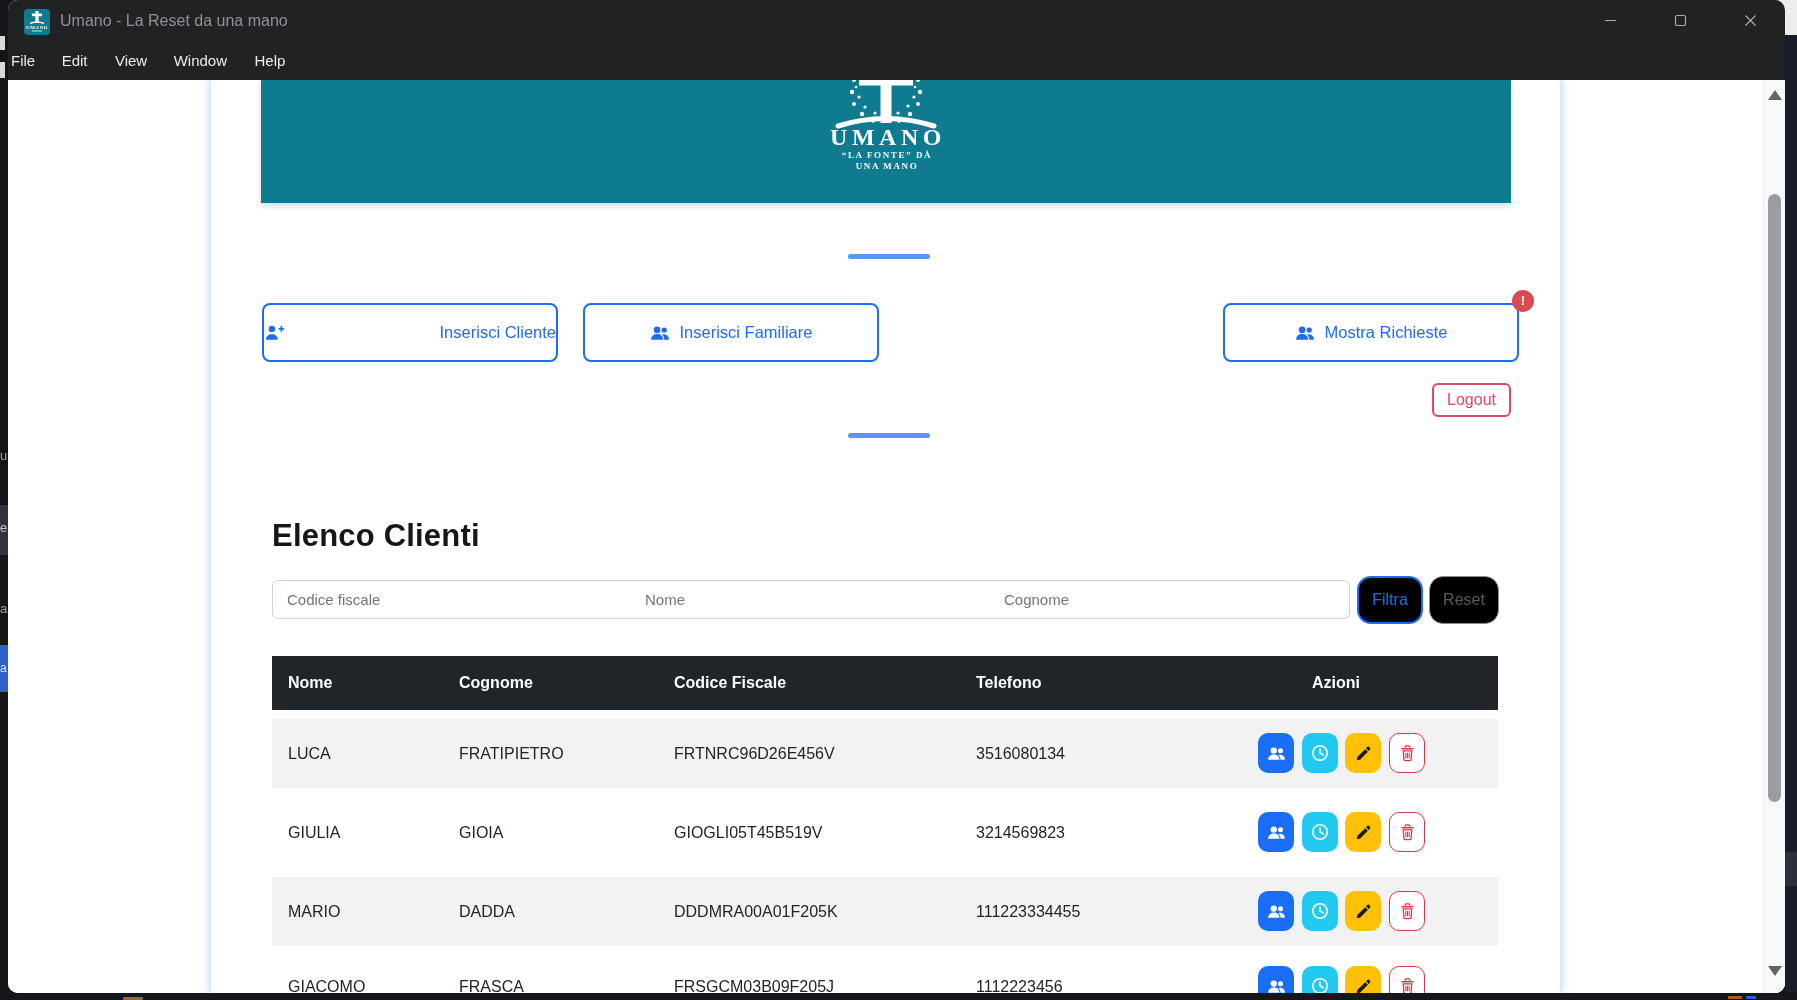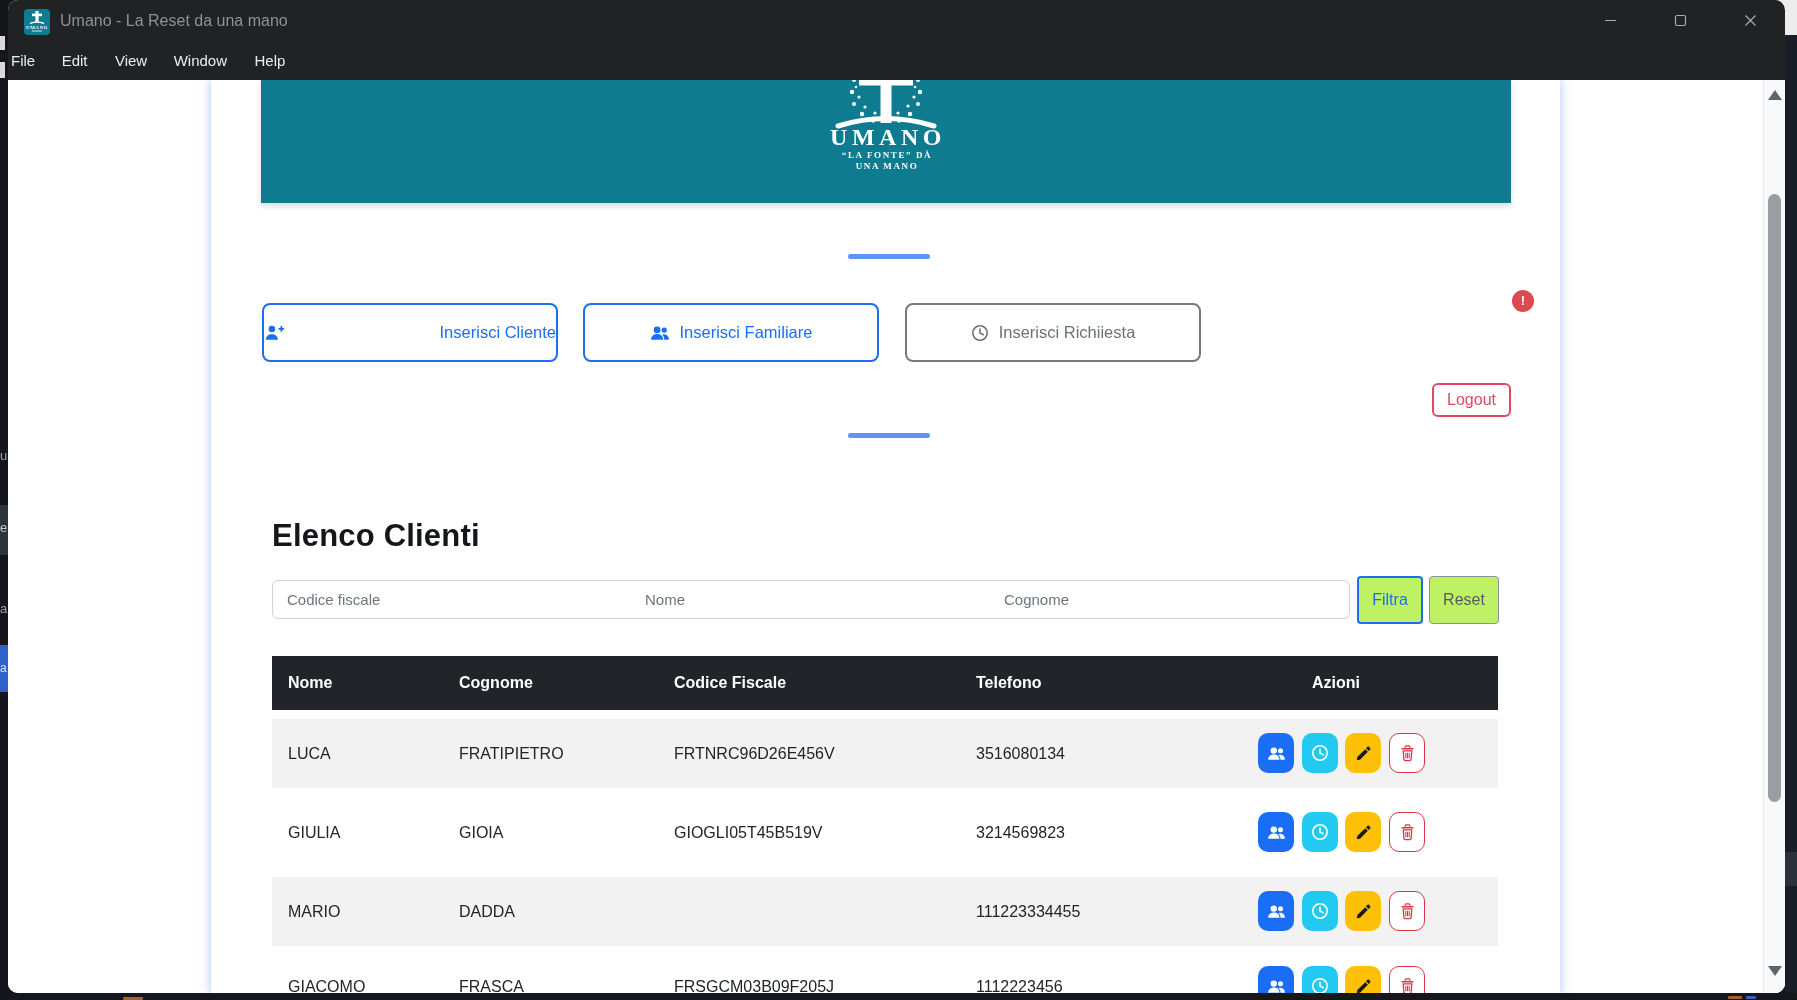--- a/index.html
+++ b/index.html
@@ -66,21 +66,21 @@
   .heading{left:264px;top:438px;font-size:31px;font-weight:800;color:#141619;letter-spacing:.2px;}
 
   
   .filter-input{top:500px;height:39px;border:1px solid #ced4da;box-sizing:border-box;
     font-size:15px;color:#212529;padding:0 14px;background:#fff;outline:none;
     font-family:"Liberation Sans",sans-serif;}
   .filter-input::placeholder{color:#6e757c;opacity:1;}
   .fi-1{left:264px;width:360px;border-radius:6px 0 0 6px;}
   .fi-2{left:623px;width:360px;border-left:none;}
   .fi-3{left:982px;width:360px;border-left:none;border-radius:0 6px 6px 0;}
-  .filter-btn{top:496px;height:48px;border-radius:4px;background:#bef264;font-size:16px;
+  .filter-btn{top:496px;height:48px;border-radius:14px;background:#000000;font-size:16px;
     display:flex;align-items:center;justify-content:center;box-sizing:border-box;cursor:pointer;}
   .btn-filtra{left:1349px;width:66px;border:2px solid #1b6ef3;color:#1b6ef3;}
   .btn-reset{left:1421px;width:70px;border:1px solid #8a9096;color:#555b61;}
 
   
   .thead{left:264px;top:576px;width:1226px;height:54px;background:#212529;color:#fff;}
   .thead .th{position:absolute;top:0;height:54px;line-height:54px;font-weight:bold;font-size:16px;}
   .trow{left:264px;width:1226px;height:69px;}
   .trow .td{position:absolute;top:0;height:69px;line-height:69px;font-size:16px;color:#212529;}
   .row-gray{background:#f2f2f2;}
@@ -244,25 +244,25 @@
           <use href="#i-person-add"></use>
         </svg>
       <span>Inserisci Cliente</span>
     </div>
     <div class="abs navbtn primary" style="left:575px;">
       <svg width="20" height="16">
           <use href="#i-people"></use>
         </svg>
       <span>Inserisci Familiare</span>
     </div>
-    <div class="abs navbtn secondary" style="left:897px;">
-      <svg width="18" height="18">
-          <use href="#i-clock"></use>
-        </svg>
-      <span>Inserisci Richiiesta</span>
+    <div class="abs navbtn primary" style="left:1215px;">
+      <svg width="20" height="16">
+          <use href="#i-people"></use>
+        </svg>
+      <span>Mostra Richieste</span>
     </div>
     <div class="abs badge">!</div>
 
     <div class="abs logout">Logout</div>
 
     <div class="abs divider divider2"></div>
 
     <div class="abs heading">Elenco Clienti</div>
 
     <input class="abs filter-input fi-1" placeholder="Codice fiscale" style="">
@@ -329,20 +329,21 @@
       <button class="act act-del">
           <svg width="17" height="17">
             <use href="#i-trash"></use>
           </svg>
         </button>
     </div>
 
     <div class="abs trow row-gray" style="top:797px;">
       <div class="td c1">MARIO</div>
       <div class="td c2">DADDA</div>
+      <div class="td c3">DDDMRA00A01F205K</div>
       <div class="td c4">111223334455</div>
       <button class="act act-people">
           <svg width="19" height="15">
             <use href="#i-people"></use>
           </svg>
         </button>
       <button class="act act-clock">
           <svg width="18" height="18">
             <use href="#i-clock"></use>
           </svg>

